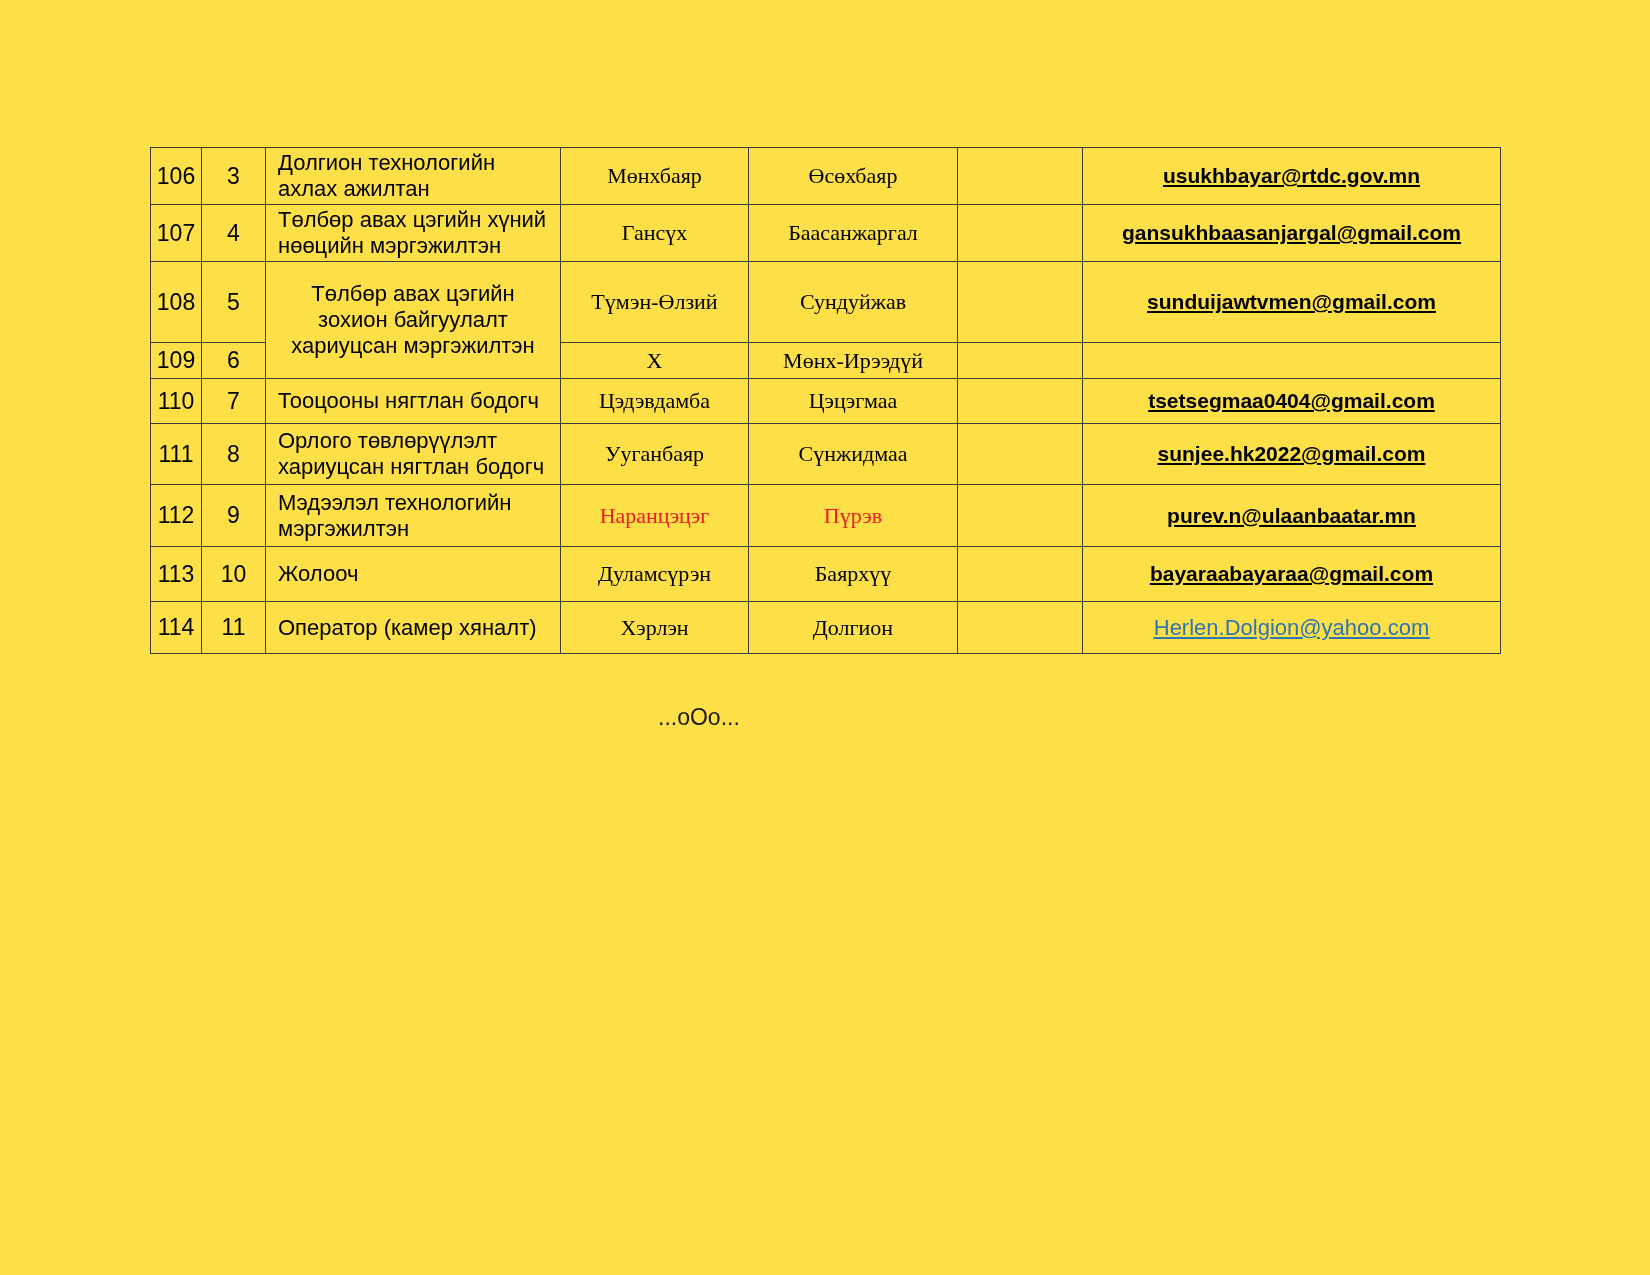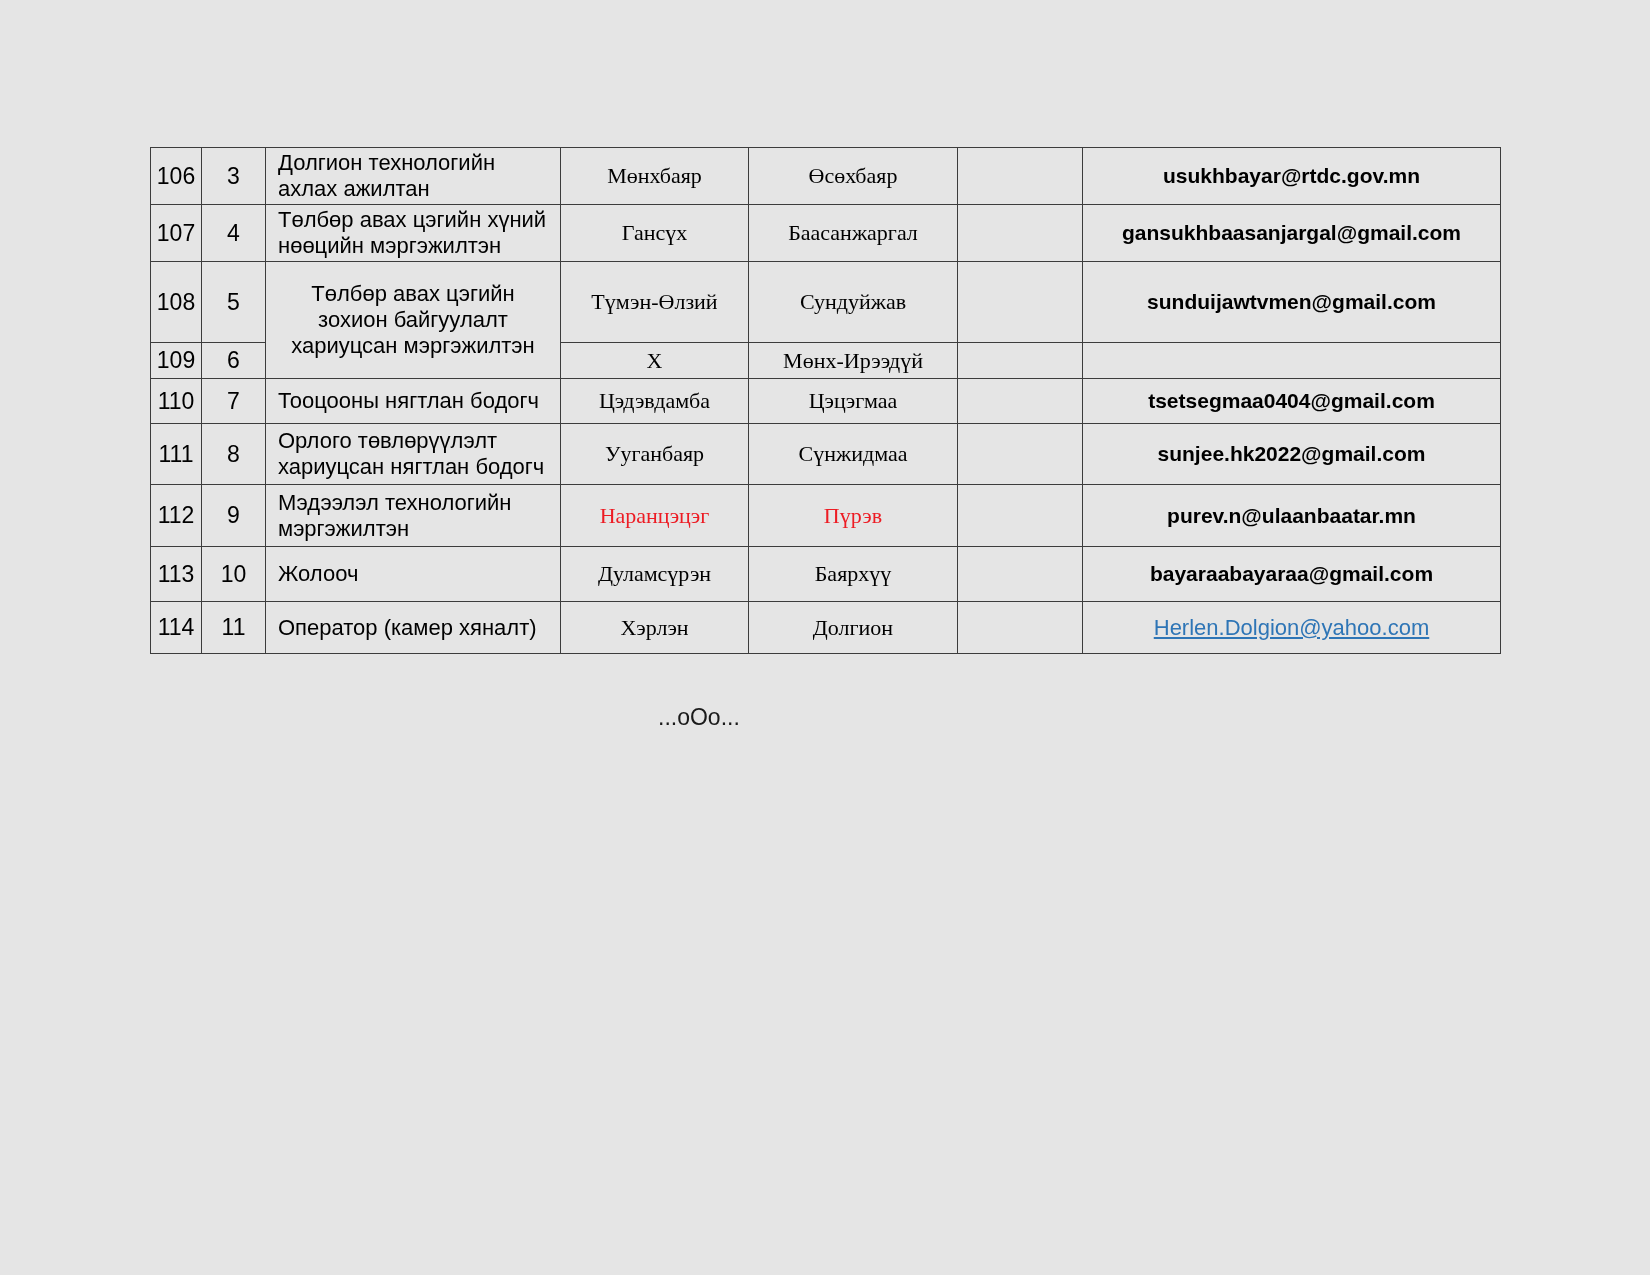--- a/index.html
+++ b/index.html
@@ -4,21 +4,21 @@
 <style>
   html, body { margin:0; padding:0; }
   body {
     width:1650px; height:1275px;
     background:#ffffff;
     position:relative;
     font-family:"Liberation Sans", sans-serif;
     color:#000000;
     overflow:hidden;
   }
-  .page { position:absolute; left:0; top:0; width:1650px; height:1275px; background:#e5e5e5; }
+  .page { position:absolute; left:0; top:0; width:1650px; height:1275px; background:#fde047; }
 
   table.staff-table {
     position:absolute; left:150px; top:147px;
     border-collapse:collapse;
     table-layout:fixed;
     width:1350px;
   }
   td {
     border:1.5px solid #3c3c3c;
     vertical-align:middle;
@@ -35,21 +35,21 @@
   tr:nth-child(7){ height:62px; }
   tr:nth-child(8){ height:55px; }
   tr:nth-child(9){ height:52px; }
 
   td.num   { text-align:center; font-size:23px; }
   td.title { text-align:left; font-size:22px; line-height:26px; padding:2px 10px 2px 12px; }
   td.title.centered { text-align:center; padding:2px 8px; }
   td.name  { text-align:center; font-size:22px;font-family:Liberation Serif, serif; }
   td.name.red { color:#ed1c24; }
   td.blank { }
-  td.email { text-align:center; font-size:21px; font-weight:bold; padding:2px 6px; }
+  td.email { text-align:center; font-size:21px; font-weight:bold; padding:2px 6px;text-decoration:underline; }
   td.email a.link {
     color:#2e75b6;
     font-weight:normal;
     font-size:22px;
     text-decoration:underline;
     cursor:pointer;
   }
 
   .footer-ornament {
     position:absolute;

